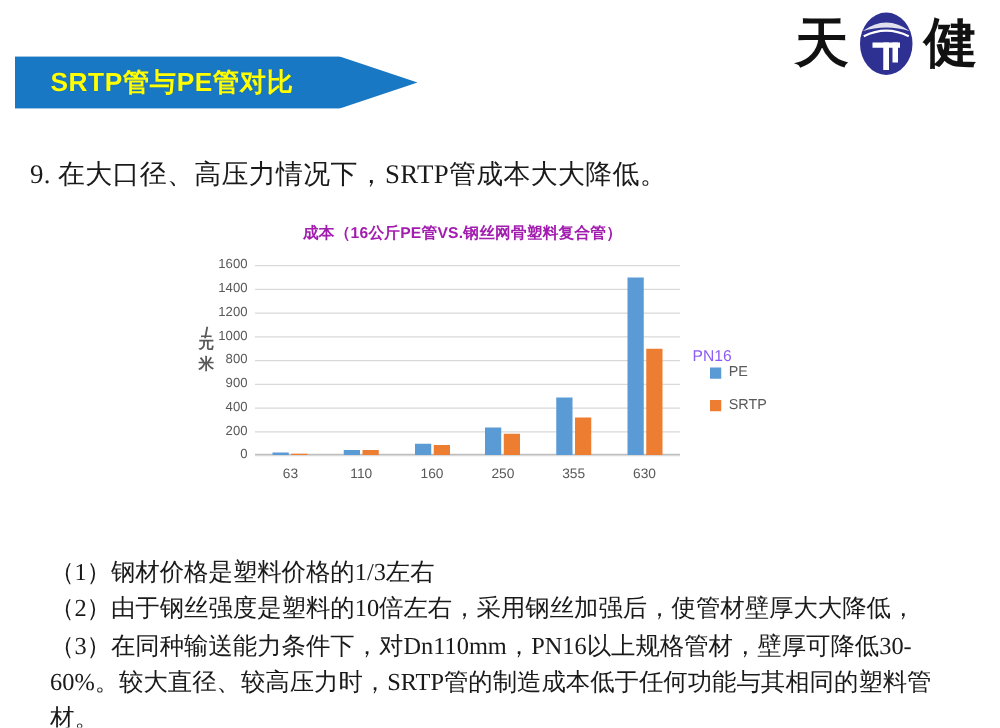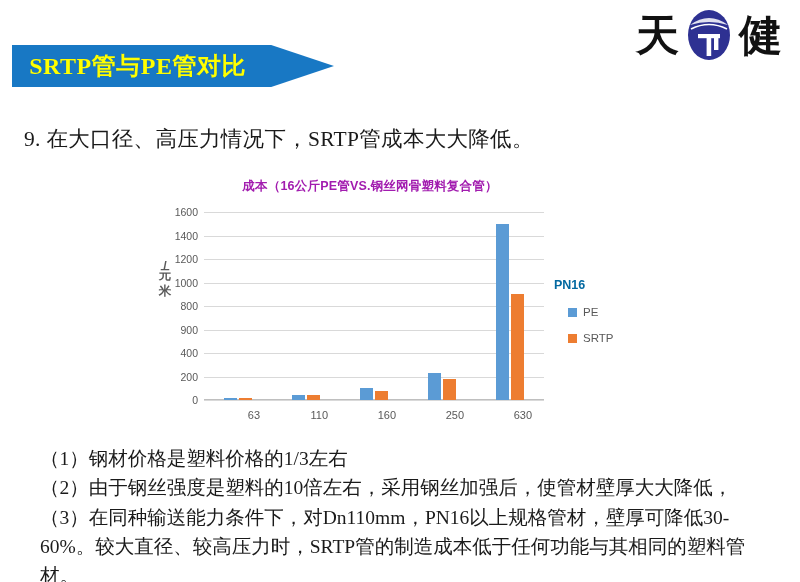--- a/index.html
+++ b/index.html
@@ -31,22 +31,22 @@
   }
   #title-banner .arrow{
     position:absolute;left:0;top:0;width:100%;height:100%;
     background:#1878C4;
     clip-path:polygon(0 0, 80.5% 0, 100% 50%, 80.5% 100%, 0 100%);
   }
   #title-banner .label{
     position:absolute;left:0;top:0;width:78%;height:100%;
     display:flex;align-items:center;justify-content:center;
     color:#FFFF00;
-    font-family:Liberation Serif, serif;
-    font-weight:bold;font-size:24px;letter-spacing:.5px;
+    font-family:Liberation Sans, sans-serif;
+    font-weight:bold;font-size:21px;letter-spacing:.5px;
     text-shadow:0 0 1px rgba(0,0,0,.15);
   }
 
   
   #lead-text{
     position:absolute;left:24px;top:124px;width:700px;
     font-size:21.5px;color:#1a1a1a;letter-spacing:.3px;
     font-family:"Liberation Serif","DejaVu Serif",serif;
   }
 
@@ -67,21 +67,21 @@
     font-size:12.5px;font-weight:bold;color:#a21caf;
     letter-spacing:.2px;
   }
   #ylabel{
     position:absolute;left:6px;top:80px;
     font-size:12.5px;font-weight:bold;color:#595959;
     writing-mode:vertical-rl; text-orientation:upright;
     letter-spacing:1px;
   }
   #plot-wrap{
-    position:absolute;left:54px;top:34px;width:340px;height:188px;
+    position:absolute;left:54px;top:34px;width:340px;height:152px;
   }
   .ytick{
     position:absolute;right:100%;margin-right:6px;
     transform:translateY(-52%);
     font-size:10.5px;color:#595959;white-space:nowrap;
   }
   .gridline{
     position:absolute;left:0;width:100%;height:1px;background:#D9D9D9;
   }
   .baseline{
@@ -93,28 +93,28 @@
   }
   .group{
     position:relative;height:100%;width:13%;
     display:flex;align-items:flex-end;justify-content:center;gap:2px;
   }
   .bar{width:13px;}
   .bar.pe{background:#5B9BD5;}
   .bar.srtp{background:#ED7D31;}
   .xtick{
     position:absolute;top:100%;left:0;width:100%;margin-top:9px;
-    text-align:right;font-size:11px;color:#595959;
+    text-align:center;font-size:11px;color:#595959;
   }
   #legend{
     position:absolute;left:404px;top:100px;width:96px;
     font-size:11.5px;color:#595959;
   }
   #legend .legend-title{
-    font-weight:bold;font-size:12.5px;color:#0369a1;margin-bottom:14px;
+    font-weight:normal;font-size:12.5px;color:#8b5cf6;
   }
   #legend .legend-row{
     display:flex;align-items:center;gap:6px;margin:0 0 14px 14px;
   }
   .swatch{width:9px;height:9px;flex:0 0 auto;}
   .swatch.pe{background:#5B9BD5;}
   .swatch.srtp{background:#ED7D31;}
 </style>
 </head>
 <body>
@@ -182,20 +182,25 @@
           <div class="bar pe" title="PE 160: 100" style="height: 6.25%; background: rgb(91, 155, 213);"></div>
           <div class="bar srtp" title="SRTP 160: 80" style="height: 5%; background: rgb(237, 125, 49);"></div>
           <div class="xtick">160</div>
         </div>
         <div class="group">
           <div class="bar pe" title="PE 250: 230" style="height: 14.375%; background: rgb(91, 155, 213);"></div>
           <div class="bar srtp" title="SRTP 250: 175" style="height: 10.9375%; background: rgb(237, 125, 49);"></div>
           <div class="xtick">250</div>
         </div>
         <div class="group">
+          <div class="bar pe" title="PE 355: 480" style="height: 30%; background: rgb(91, 155, 213);"></div>
+          <div class="bar srtp" title="SRTP 355: 320" style="height: 20%; background: rgb(237, 125, 49);"></div>
+          <div class="xtick">355</div>
+        </div>
+        <div class="group">
           <div class="bar pe" title="PE 630: 1500" style="height: 93.75%; background: rgb(91, 155, 213);"></div>
           <div class="bar srtp" title="SRTP 630: 900" style="height: 56.25%; background: rgb(237, 125, 49);"></div>
           <div class="xtick">630</div>
         </div>
       </div>
   </div>
 
   <div id="legend">
     <div class="legend-title">PN16</div>
     <div id="legend-rows">

